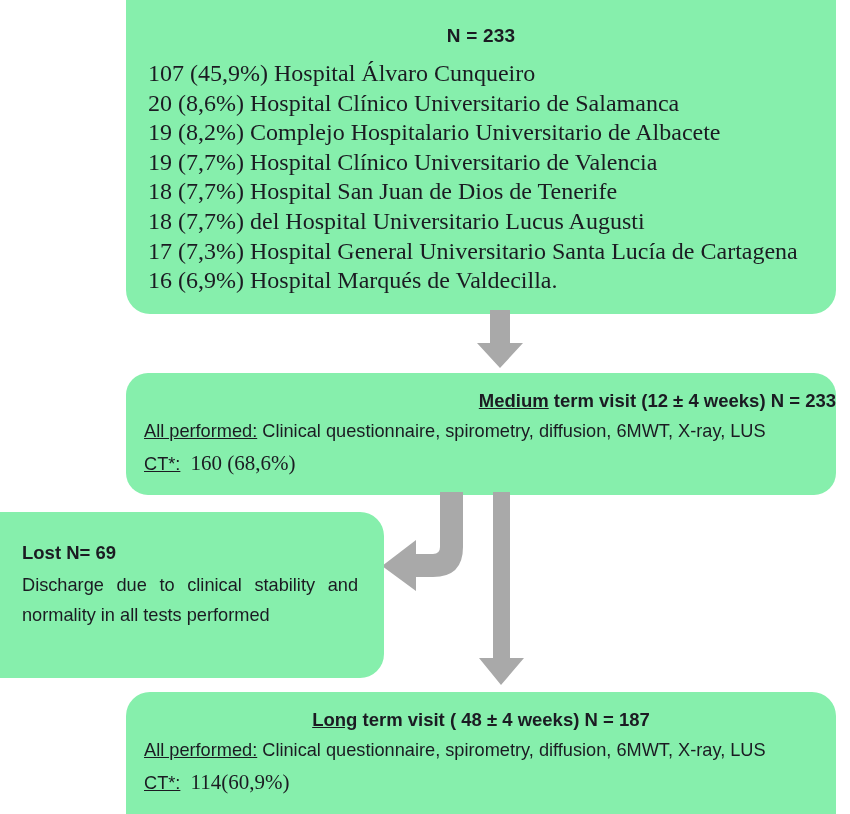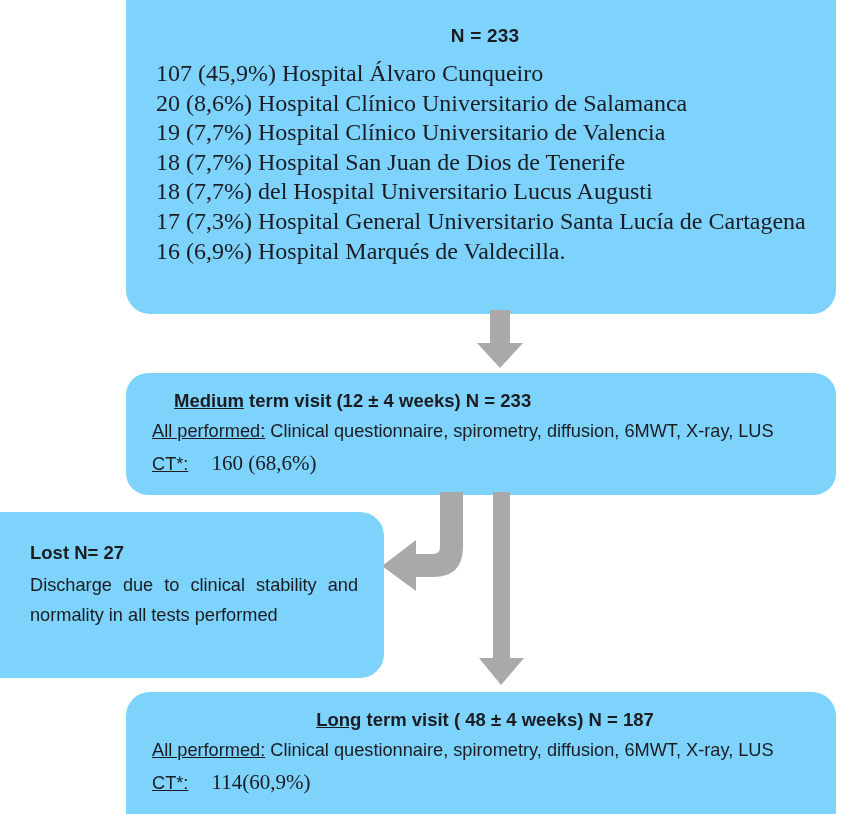--- a/index.html
+++ b/index.html
@@ -18,23 +18,22 @@
 
   .stage {
     position: absolute;
     left: 0; top: 0;
     width: 850px;
     height: 814px;
   }
 
   .box {
     position: absolute;
-    background: #7dd3fc;
+    background: #86efac;
     border-radius: 22px;
-    padding-left: 8px;
   }
 
   
   #box-cohort {
     left: 126px;
     top: 0px;
     width: 710px;
     height: 314px;
     border-radius: 0 0 24px 24px;
   }
@@ -61,41 +60,39 @@
   }
 
   
   #box-medium {
     left: 126px;
     top: 373px;
     width: 710px;
     height: 122px;
   }
   #box-medium .hdr {
-    text-align: left;
+    text-align: right;
     font-weight: bold;
     font-size: 18.5px;
     color: #1b1b22;
     margin-top: 17px;
-    margin-left: 40px;
   }
   #box-medium .hdr u { text-decoration: underline; }
 
   .line {
     font-size: 18.2px;
     color: #1b1b22;
     margin-left: 18px;
     margin-top: 9px;
     white-space: nowrap;
   }
   .line u { text-decoration: underline; }
   .serif-val {
     font-family: "Liberation Serif", serif;
     font-size: 21px;
-    margin-left: 13px;
   }
 
   
   #box-lost {
     left: -24px;
     top: 512px;
     width: 408px;
     height: 166px;
     border-radius: 24px;
   }
@@ -145,20 +142,21 @@
 </head>
 <body>
 
 <div class="stage">
 
   <div class="box" id="box-cohort">
     <div class="title">N = 233</div>
     <ul class="site-list">
       <li>107 (45,9%) Hospital Álvaro Cunqueiro</li>
       <li>20 (8,6%) Hospital Clínico Universitario de Salamanca</li>
+      <li>19 (8,2%) Complejo Hospitalario Universitario de Albacete</li>
       <li>19 (7,7%) Hospital Clínico Universitario de Valencia</li>
       <li>18 (7,7%) Hospital San Juan de Dios de Tenerife</li>
       <li>18 (7,7%) del Hospital Universitario Lucus Augusti</li>
       <li>17 (7,3%) Hospital General Universitario Santa Lucía de Cartagena</li>
       <li>16 (6,9%) Hospital Marqués de Valdecilla.</li>
     </ul>
   </div>
 
   <svg class="arrow-svg" id="arrow-1" width="70" height="60" viewBox="0 0 70 60">
     <polygon points="25,0 45,0 45,33 58,33 35,58 12,33 25,33" fill="#a9a9a9"></polygon>
@@ -179,21 +177,21 @@
   <svg class="arrow-svg" id="arrow-elbow" width="110" height="110" viewBox="0 0 110 110">
     <path d="M 62,0 L 85,0 L 85,55 Q 85,85 55,85 L 38,85 L 38,99 L 4,74 L 38,48 L 38,62 L 55,62 Q 62,62 62,55 Z" fill="#a9a9a9"></path>
   </svg>
 
   <svg class="arrow-svg" id="arrow-2" width="70" height="196" viewBox="0 0 70 196">
     <polygon points="23,0 40,0 40,166 54,166 31,193 9,166 23,166" fill="#a9a9a9"></polygon>
   </svg>
 
   <div class="box" id="box-lost">
     <div class="inner">
-      <div class="lost-title">Lost N= 27</div>
+      <div class="lost-title">Lost N= 69</div>
       <div class="lost-body">Discharge due to clinical stability and normality in all tests performed</div>
     </div>
   </div>
 
   <div class="box" id="box-long">
     <div class="hdr">
       <u>Long</u><span> term visit ( 48 ±  4 weeks) N = 187</span>
     </div>
     <div class="line">
       <u>All performed:</u><span> Clinical questionnaire, spirometry, diffusion, 6MWT, X-ray, LUS</span>

